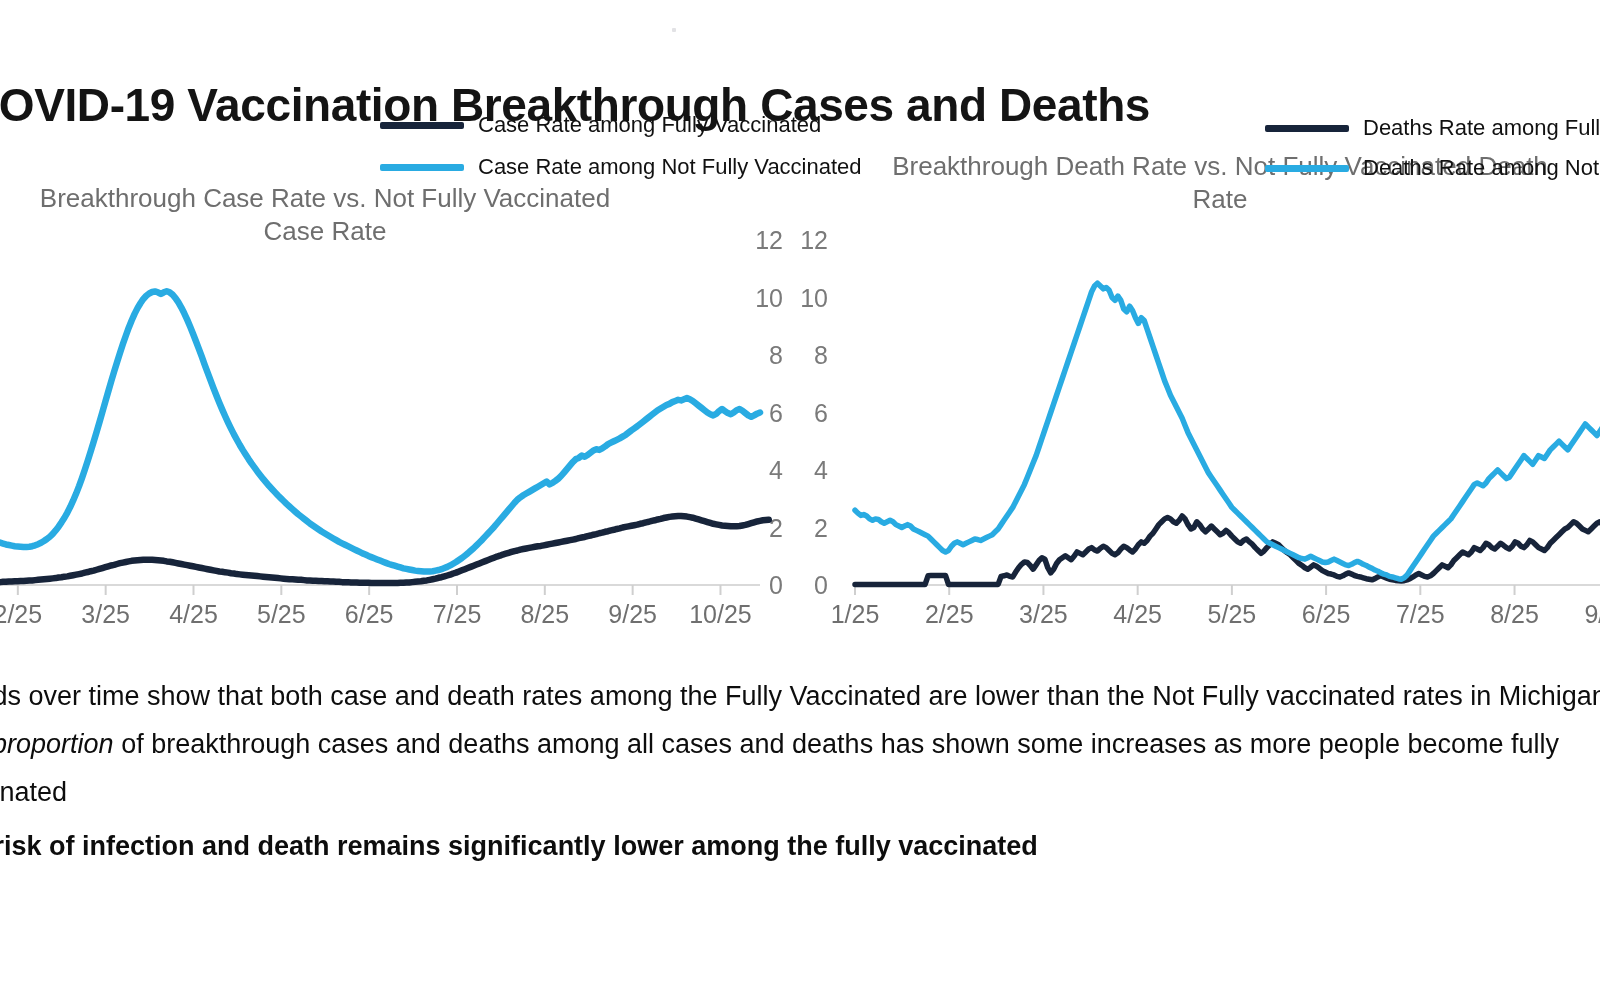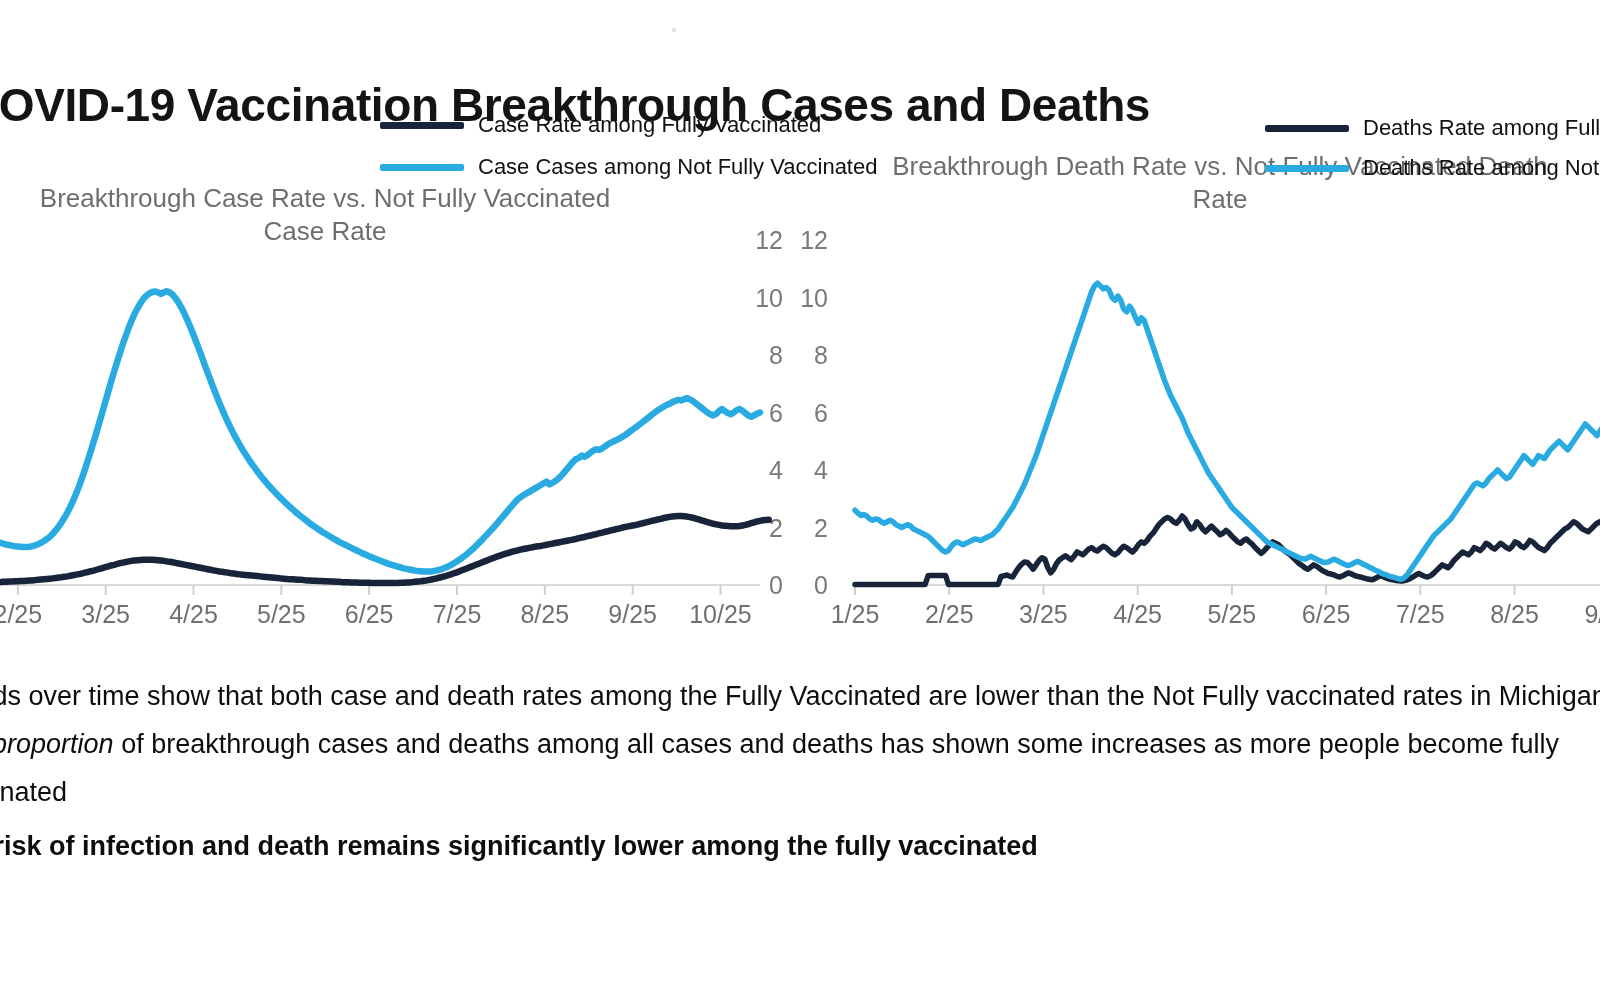--- a/index.html
+++ b/index.html
@@ -89,21 +89,21 @@
       </svg>
   </div>
 
   <div class="legend legend-left">
     <div class="legend-row">
       <span class="legend-swatch" style="background:#17243a"></span>
       <span class="legend-label">Case Rate among Fully Vaccinated</span>
     </div>
     <div class="legend-row">
       <span class="legend-swatch" style="background:#29ABE2"></span>
-      <span class="legend-label">Case Cases among Not Fully Vaccinated</span>
+      <span class="legend-label">Case Rate among Not Fully Vaccinated</span>
     </div>
   </div>
 
   <div class="panel panel-right">
     <div class="panel-title">Breakthrough Death Rate vs. Not Fully Vaccinated Death Rate</div>
     <svg class="chart-svg" id="svg-death" viewBox="0 0 830 500" preserveAspectRatio="none">
         <line x1="35" y1="445" x2="850" y2="445" class="axisline"></line>
         <text x="8" y="454" class="ytick">0</text>
         <text x="8" y="396.5" class="ytick">2</text>
         <text x="8" y="339" class="ytick">4</text>

